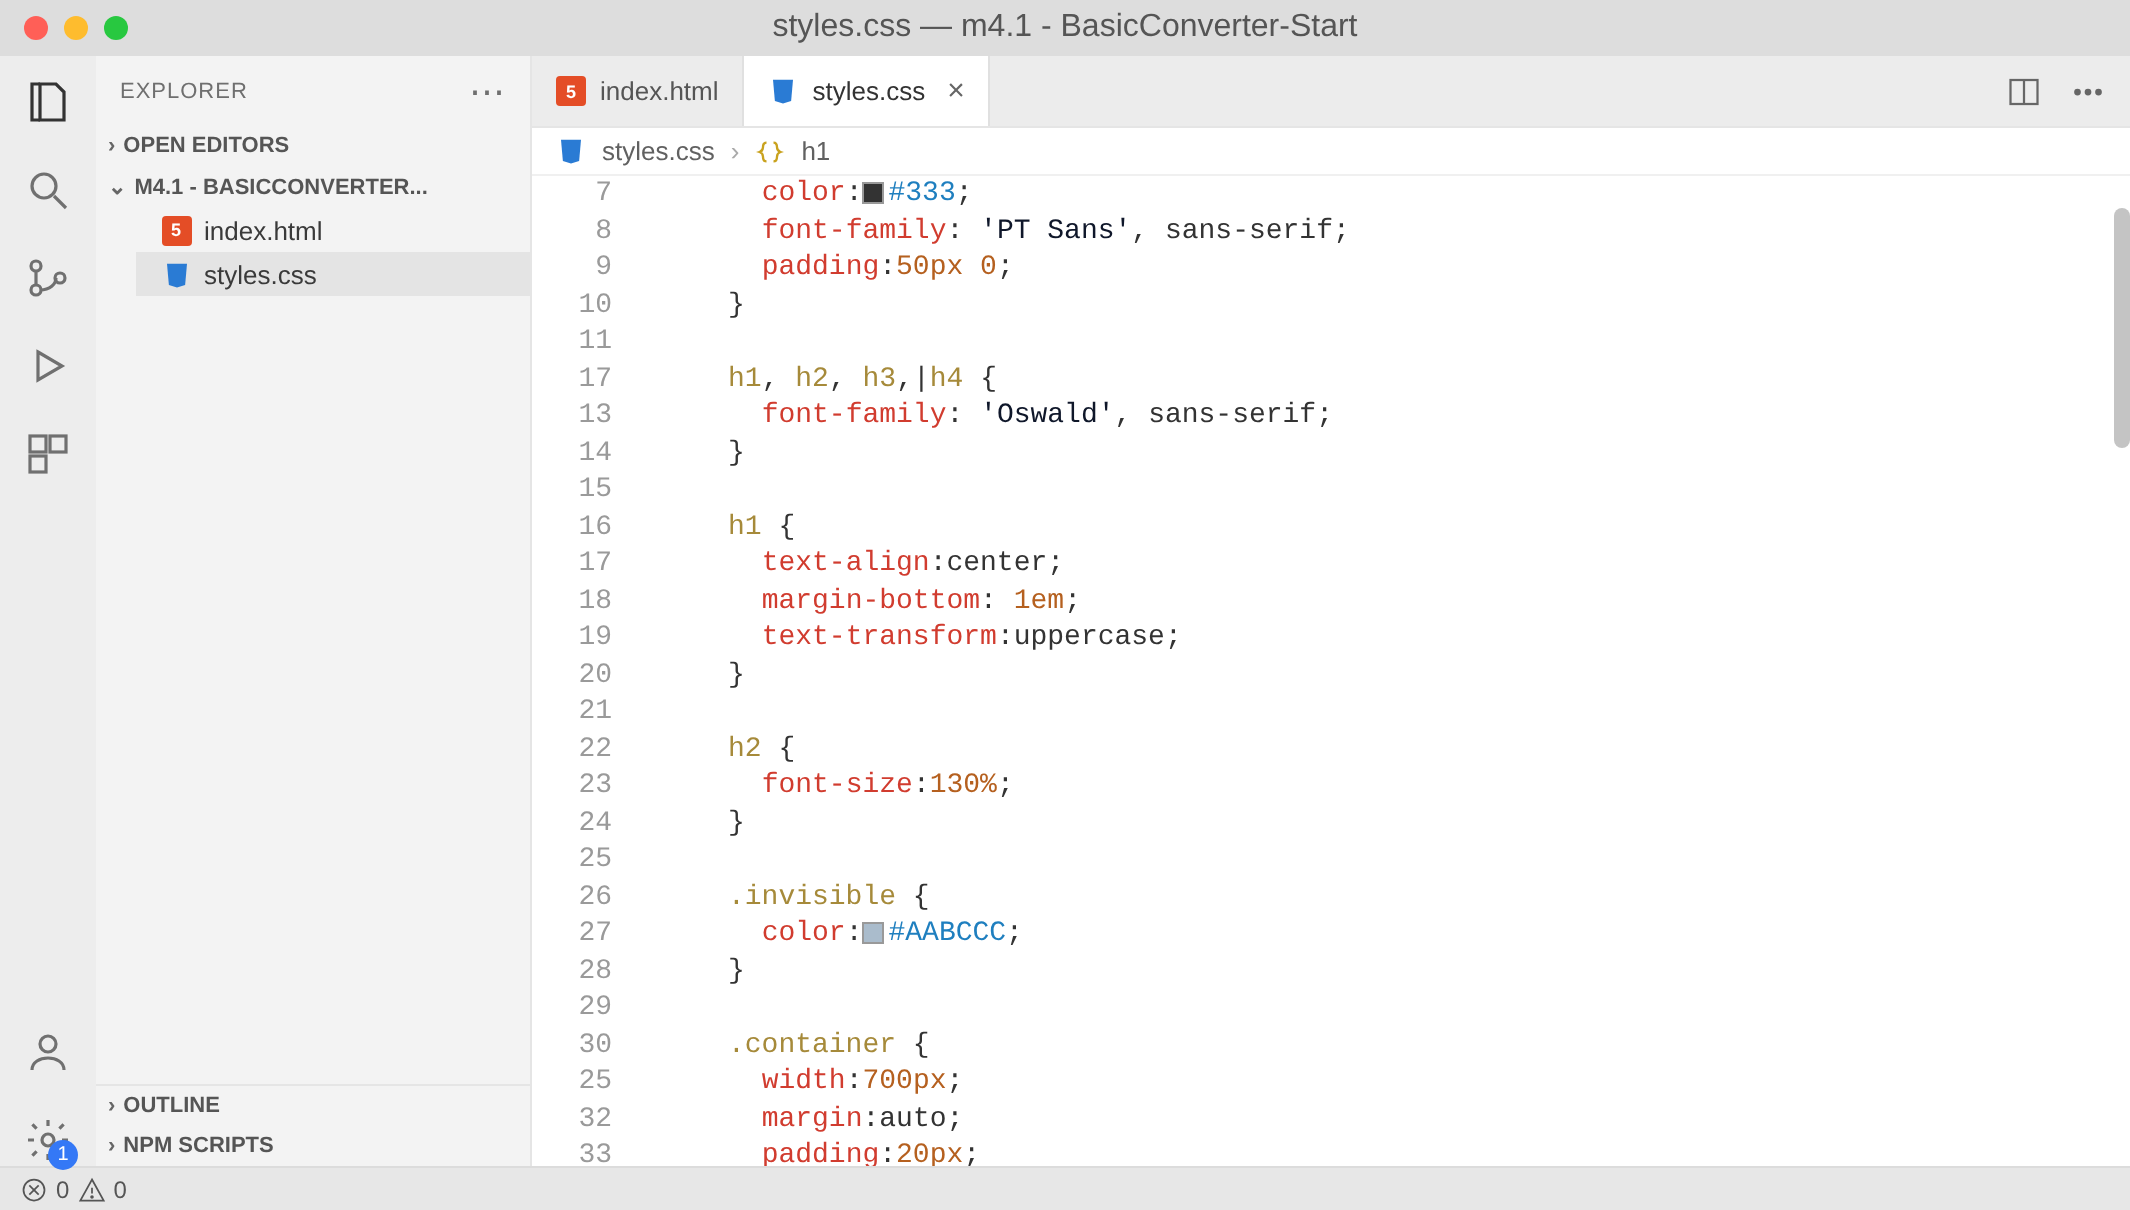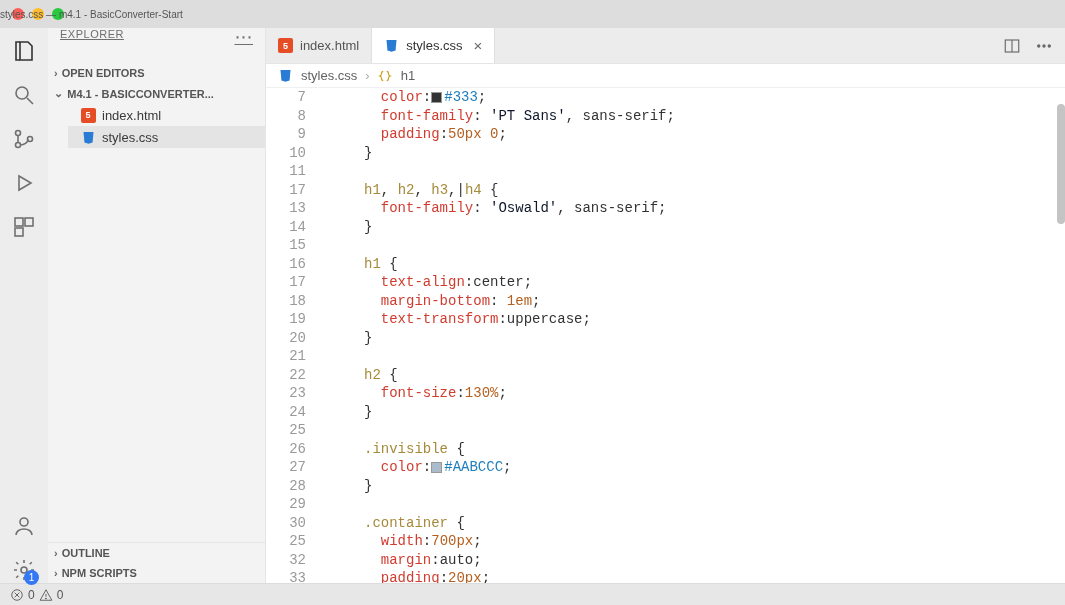--- a/index.html
+++ b/index.html
@@ -4,36 +4,36 @@
 <style>
   * { box-sizing: border-box; margin: 0; padding: 0; }
   html, body { width: 1065px; height: 605px; overflow: hidden; font-family: -apple-system, "Helvetica Neue", Arial, sans-serif; font-size: 13px; }
   body { background: #f3f3f3; display: flex; flex-direction: column; }
 
   
   .titlebar { height: 28px; background: #dddddd; display: flex; align-items: center; position: relative; }
   .traffic { display: flex; gap: 8px; padding-left: 12px; }
   .dot { width: 12px; height: 12px; border-radius: 50%; }
   .dot.red{background:#ff5f57;} .dot.yellow{background:#febc2e;} .dot.green{background:#28c840;}
-  .titlebar-title { position:absolute; left:0; right:0; font-size:10px; color:#555; }
+  .titlebar-title { position:absolute; left:0; right:0; text-align:center; font-size:16px; color:#555; }
 
   .mainrow { flex:1; display:flex; min-height:0; }
 
   
   .activitybar { width:48px; background:#ededed; display:flex; flex-direction:column; align-items:center; padding-top:10px; gap:18px; }
   .activitybar .spacer { flex:1; }
   .ab-icon { width:26px; height:26px; display:flex; align-items:center; justify-content:center; color:#707070; cursor:pointer; }
   .ab-icon.active { color:#333; }
   .ab-icon svg { width:24px; height:24px; stroke:currentColor; fill:none; stroke-width:1.6; }
   .ab-badge-wrap{ position:relative; }
   .ab-badge{ position:absolute; bottom:-2px; right:-2px; background:#3478f6; color:#fff; border-radius:50%; font-size:10px; width:15px; height:15px; display:flex;align-items:center;justify-content:center; }
 
   
   .sidebar { width:218px; background:#f3f3f3; border-right:1px solid #e5e5e5; display:flex; flex-direction:column; }
-  .sb-header { height:35px; display:flex; justify-content:space-between; padding:0 12px; color:#6f6f6f; font-size:11px; letter-spacing:0.5px;text-decoration:underline; }
+  .sb-header { height:35px; display:flex; align-items:center; justify-content:space-between; padding:0 12px; color:#6f6f6f; font-size:11px; letter-spacing:0.5px; }
   .sb-header-dots{ color:#6f6f6f; font-size:18px; cursor:pointer; line-height:1; }
   .sb-section-title { display:flex; align-items:center; gap:4px; padding:4px 6px; font-size:11px; font-weight:700; color:#555; cursor:pointer; }
   .sb-section-title .chev{ font-size:11px; color:#666; }
   .sb-folder { font-weight:700; overflow:hidden; text-overflow:ellipsis; white-space:nowrap; }
   .sb-files { padding-left:20px; }
   .sb-file { display:flex; align-items:center; gap:6px; padding:3px 8px 3px 12px; cursor:pointer; font-size:13px; color:#3a3a3a; }
   .sb-file.active { background:#e4e4e4; }
   .sb-file .icon{ width:16px;height:16px; display:flex;align-items:center;justify-content:center; }
   .sb-flex1{flex:1;}
   .sb-bottom{ border-top:1px solid #e5e5e5; }

